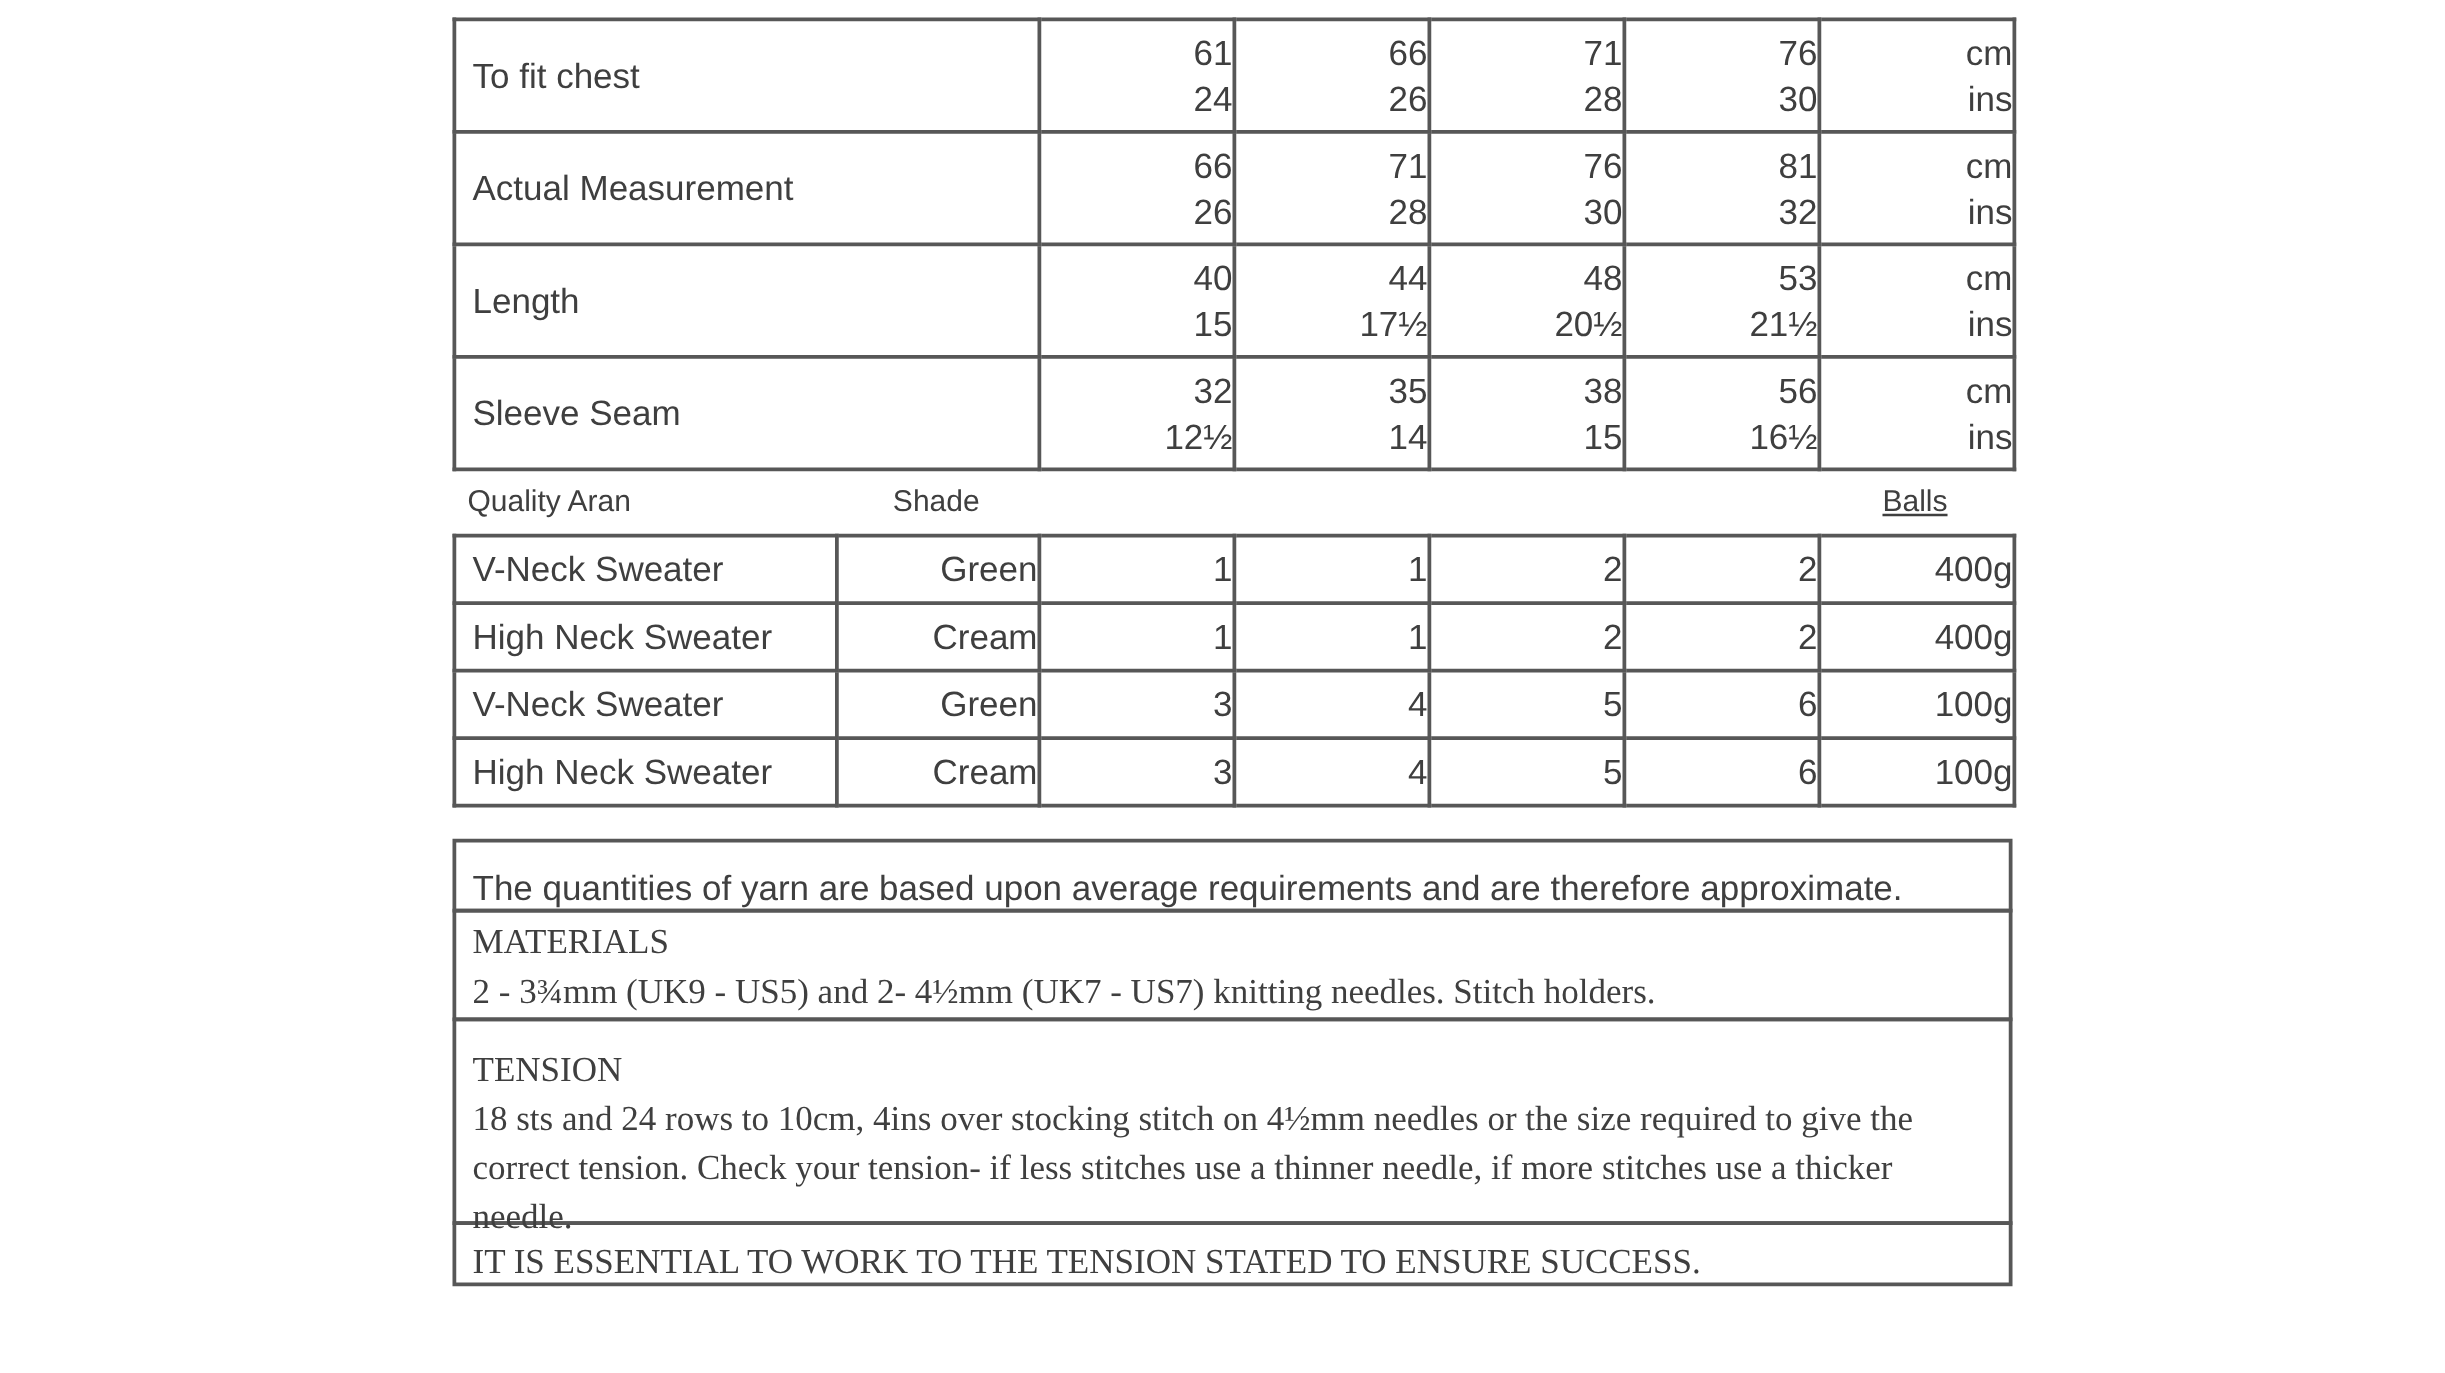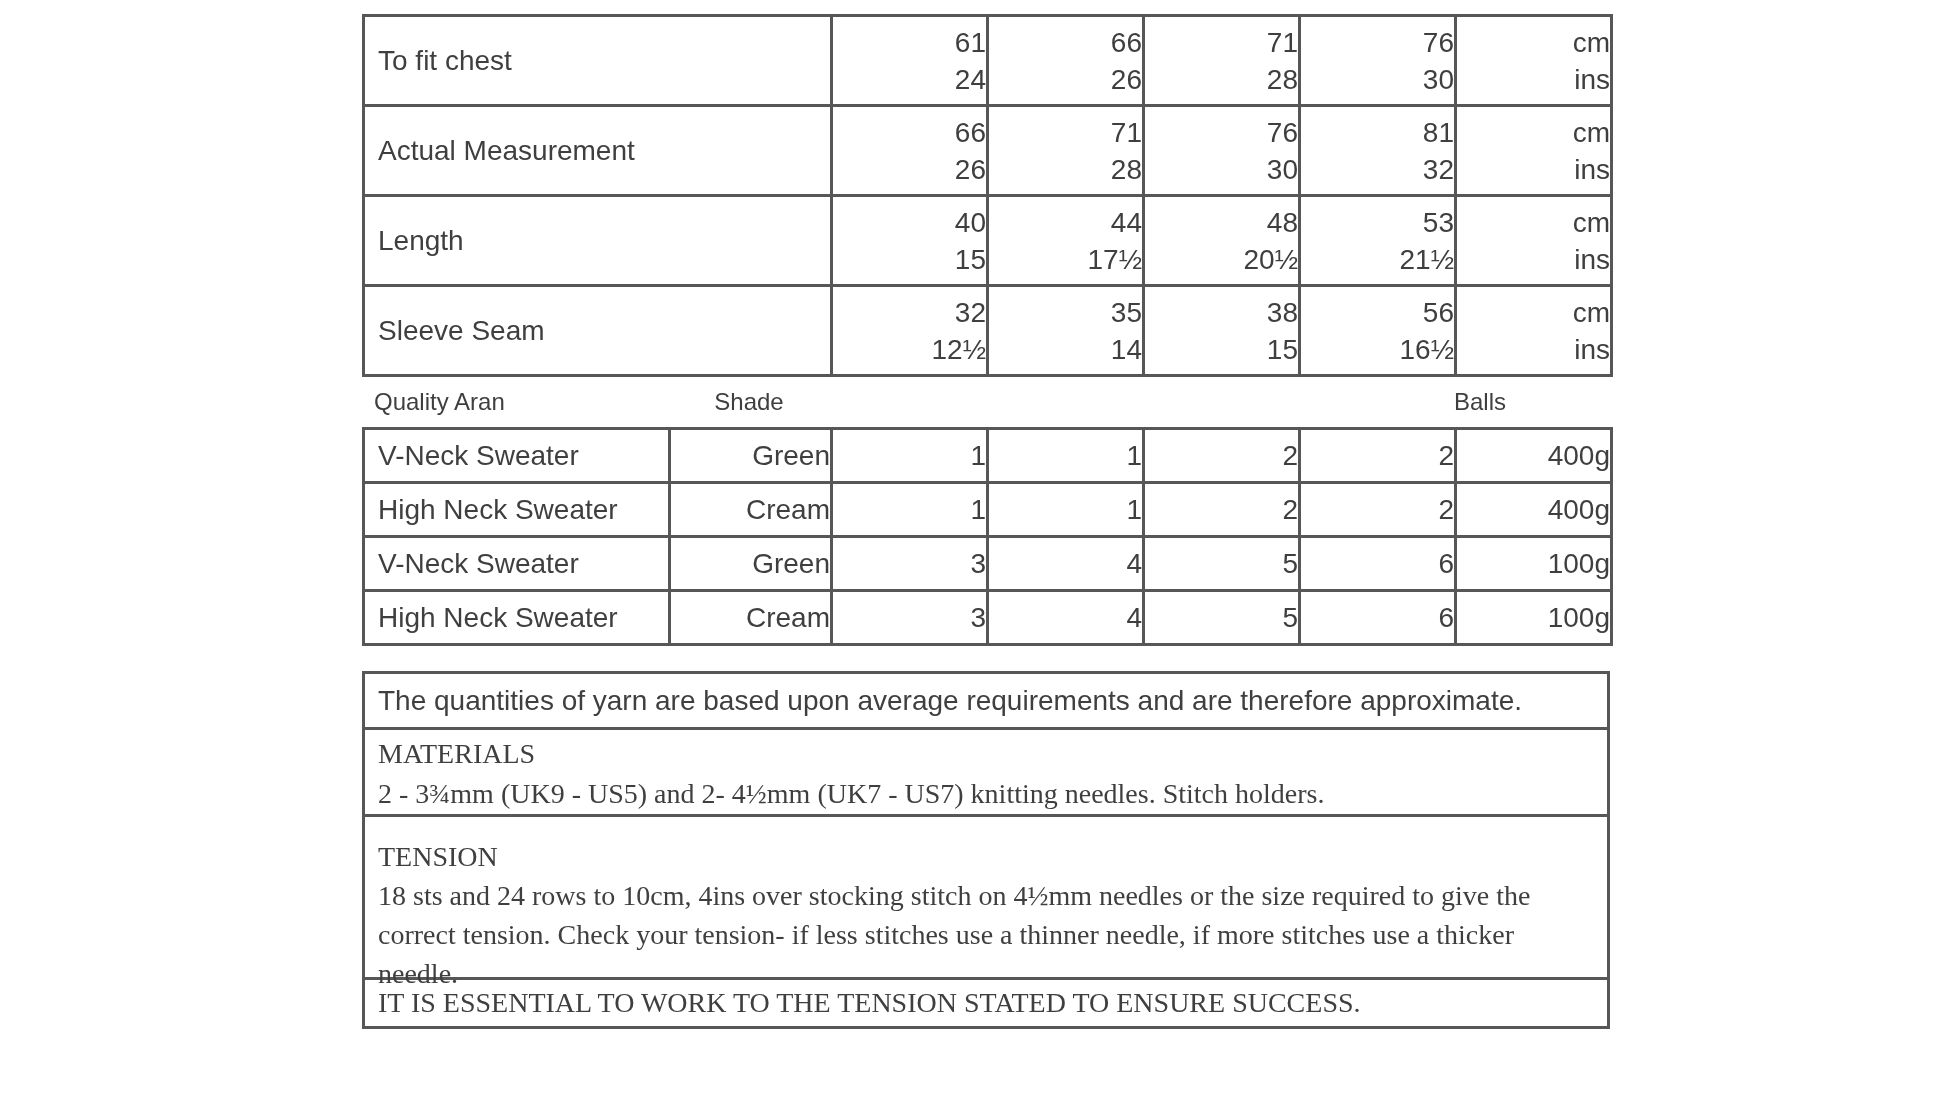--- a/index.html
+++ b/index.html
@@ -48,35 +48,35 @@
     font-size: 24px;
   }
   .yarn-header span {
     position: absolute;
     top: 50%;
     transform: translateY(-50%);
     white-space: nowrap;
   }
   .qh-quality { left: 12px; }
   .qh-shade   { left: 306px; width: 162px; text-align: center; }
-  .qh-balls   { left: 1040px; width: 156px; text-align: center; }
+  .qh-balls   { left: 1092px; width: 156px; text-align: center; text-decoration: underline; }
   .yarn-table tr { height: 54px; }
   .note-box {
     box-sizing: border-box;
     border: 3px solid #575757;
     width: 1248px;
     font-size: 28px;
     padding-left: 13px;
     padding-right: 14px;
   }
   .note-box + .note-box { margin-top: -3px; font-family: Liberation Serif, serif; }
   .box-single {
     height: 59px;
     display: flex;
-    align-items: center;
+    align-items: flex-end;
   }
   .box-first { margin-top: 25px; }
   .box-materials { height: 90px; padding-top: 4px; line-height: 40px; }
   .box-tension   { height: 166px; padding-top: 20px; line-height: 39px; }
   .box-essential { height: 52px; }
   .section-heading { display: block; }
 </style>
 </head>
 <body>
 

